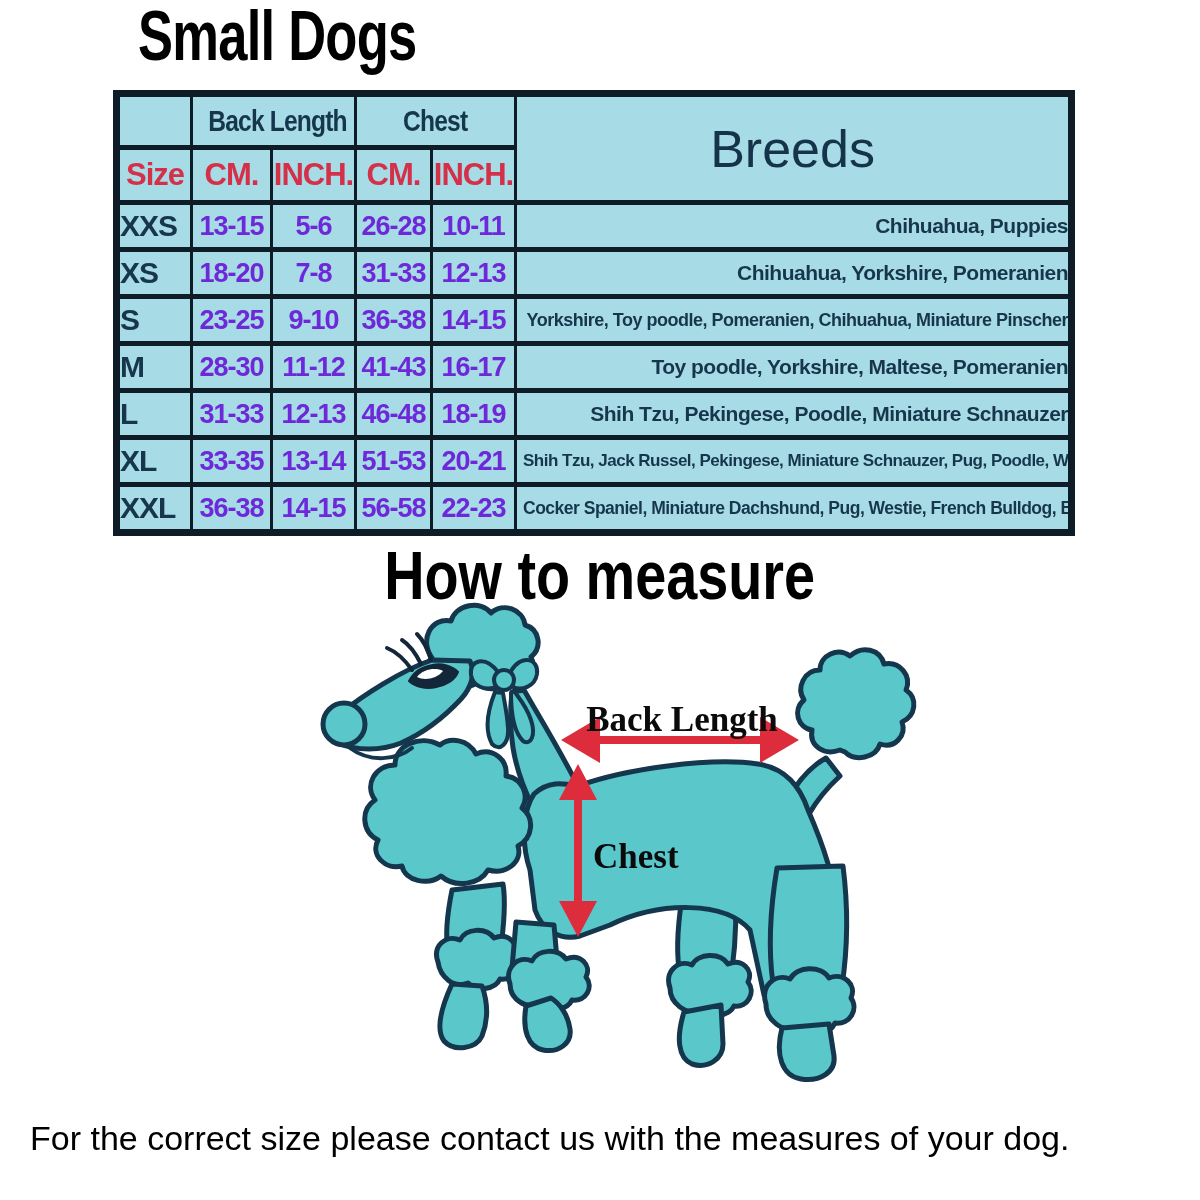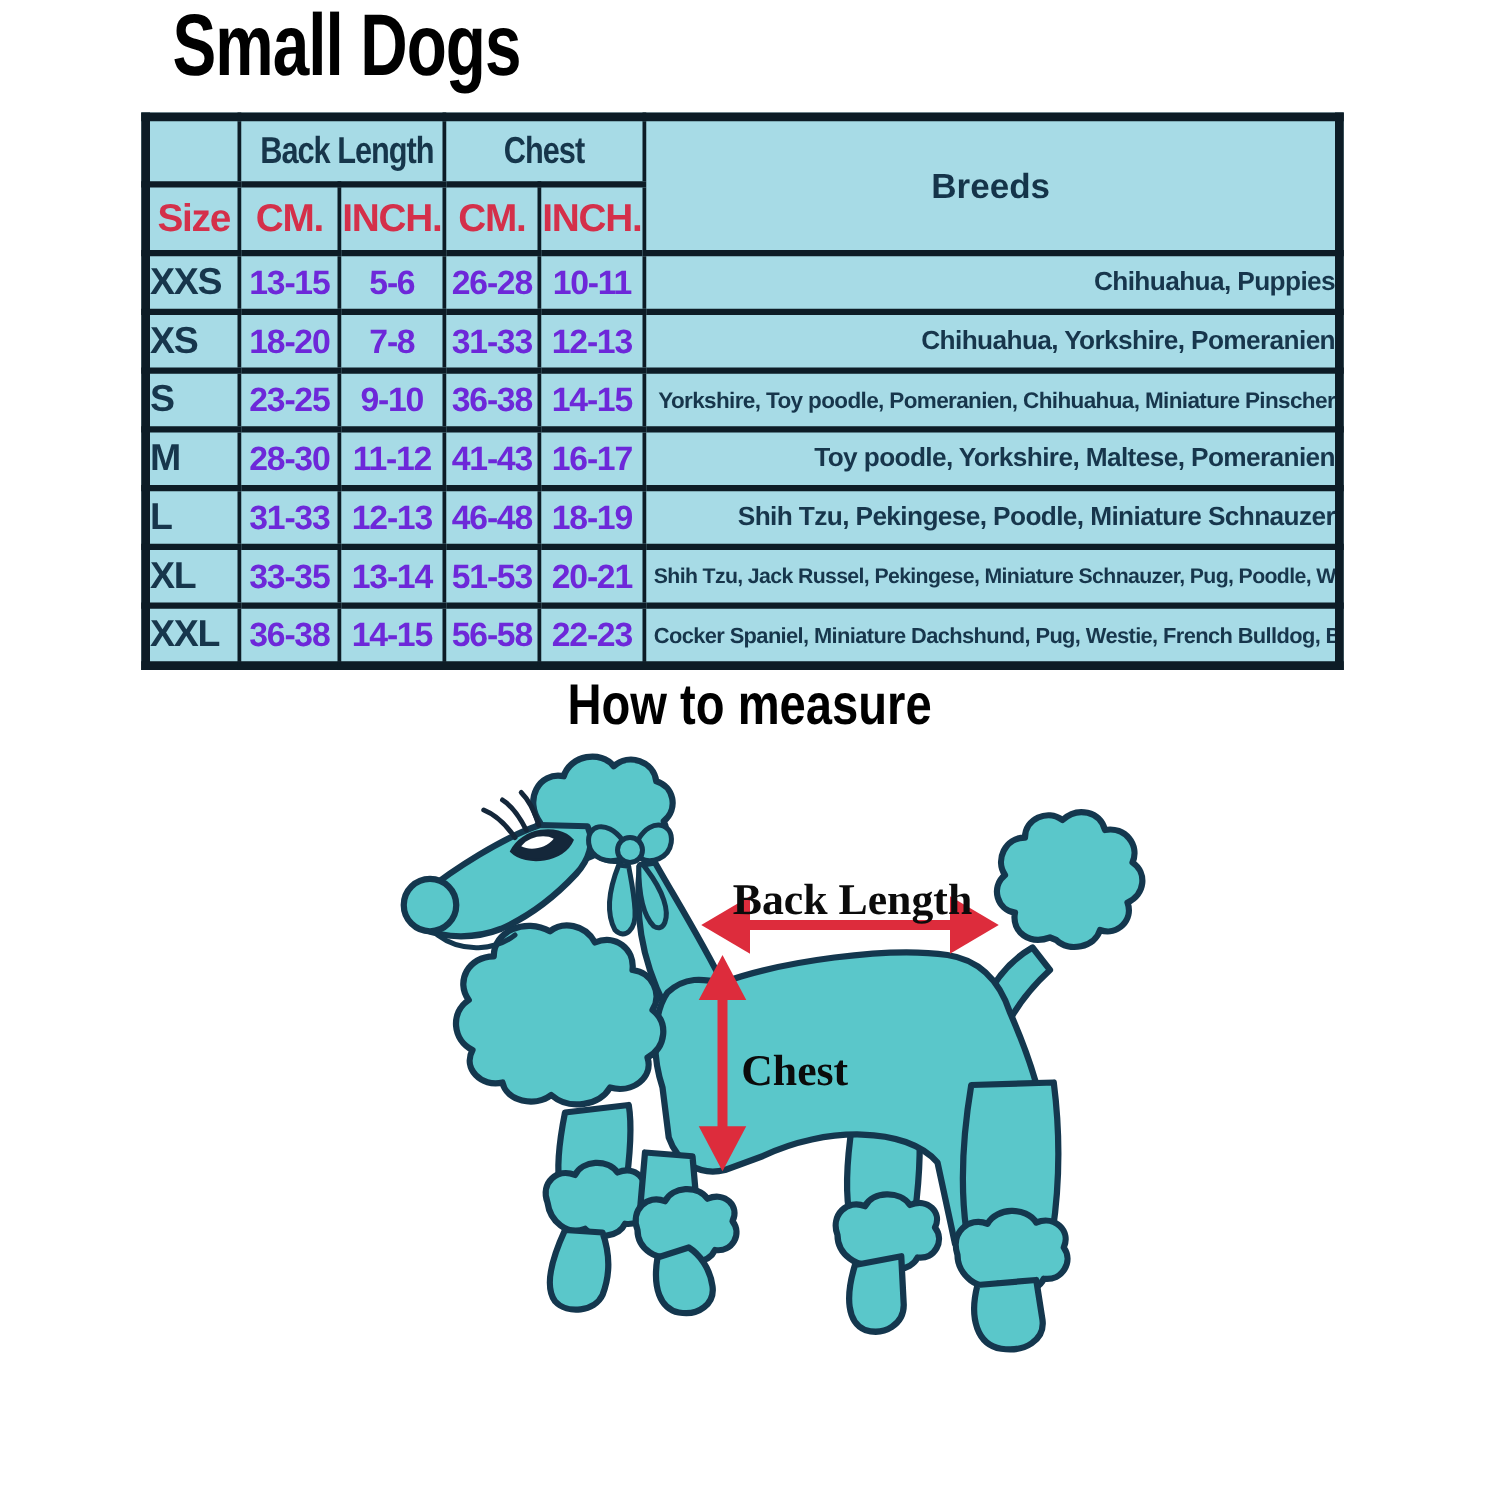--- a/index.html
+++ b/index.html
@@ -15,32 +15,32 @@
 
   
   #table-wrap{position:absolute;left:113px;top:90px;}
   table{border-collapse:collapse;table-layout:fixed;width:955px;background:#a7dbe6;}
   td,th{border-left:3px solid #0d1c26;border-right:3px solid #0d1c26;
         border-top:5px solid #0d1c26;border-bottom:5px solid #0d1c26;
         padding:0;overflow:hidden;white-space:nowrap;}
   table{border:7px solid #0d1c26;}
   th{font-weight:700;}
   .group-h{height:48px;font-size:30px;color:#16364b;text-align:center;letter-spacing:-1px;}
-  .breeds-h{font-size:28px;font-weight:700;color:#15344a;text-align:center;letter-spacing:0;}
+  .breeds-h{font-size:52px;font-weight:400;color:#15344a;text-align:center;letter-spacing:0;}
   .sub-h{height:50px;font-size:31px;color:#d4304a;text-align:center;letter-spacing:-1px;}
   .size-c{height:42px;font-size:30px;font-weight:600;color:#17364c;letter-spacing:-1px;}
   .num-c{font-size:27px;font-weight:600;color:#6d28d9;text-align:center;letter-spacing:-1px;}
   .breed-c{font-size:21px;font-weight:600;color:#17364c;text-align:right;padding-left:6px;letter-spacing:-0.5px;}
   tbody tr:nth-child(3) .breed-c{font-size:18px;}
   tbody tr:nth-child(6) .breed-c{font-size:17px;}
   tbody tr:nth-child(7) .breed-c{font-size:17.5px;}
 
   
   #how-heading{position:absolute;left:0;top:536px;width:1200px;text-align:center;
-    font-size:46px;font-weight:800;color:#000;}
+    font-size:68px;font-weight:800;color:#000;}
 
   
   #poodle-svg{position:absolute;left:280px;top:600px;}
 
   
   #notes{position:absolute;left:30px;top:1118px;font-size:34px;color:#000;line-height:41px;}
 </style>
 </head>
 <body>
 
@@ -209,13 +209,14 @@
 
   <g fill="#dd2c3c">
     <rect x="294" y="192" width="8" height="118"></rect>
     <path d="M298,164 L279,200 L317,200 Z"></path>
     <path d="M298,337 L279,301 L317,301 Z"></path>
   </g>
   <text x="313" y="268" text-anchor="start" font-family="Liberation Serif, serif" font-size="35" font-weight="700" fill="#0b0b0b">Chest</text>
 </svg>
 
 <div id="notes">
+  <div>For the correct size please contact us with the measures of your dog.</div>
 </div>
 
 </body></html>

